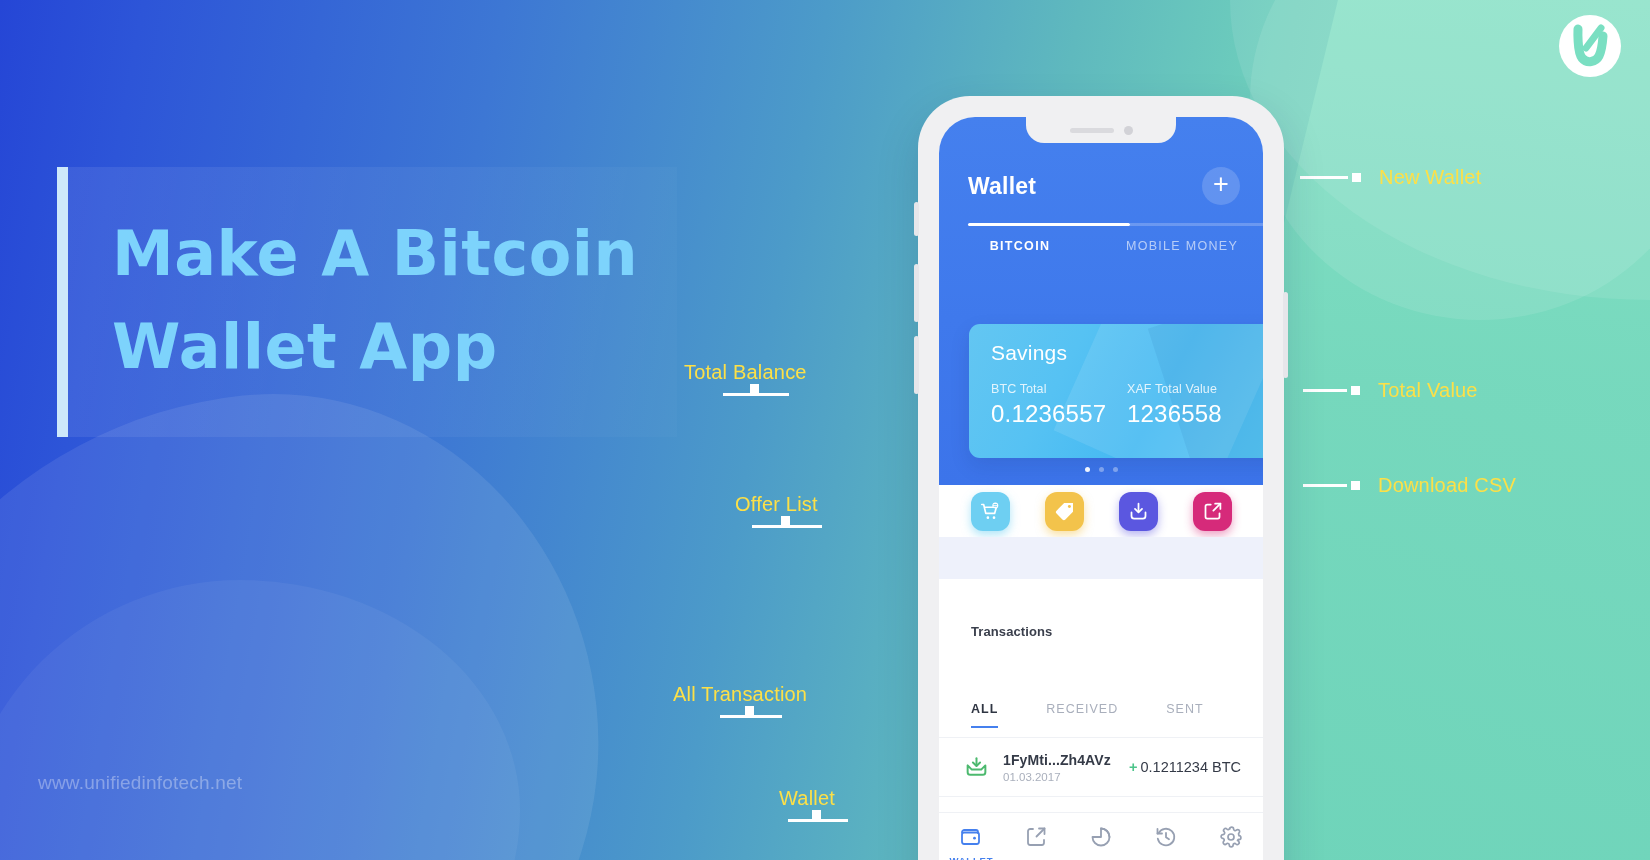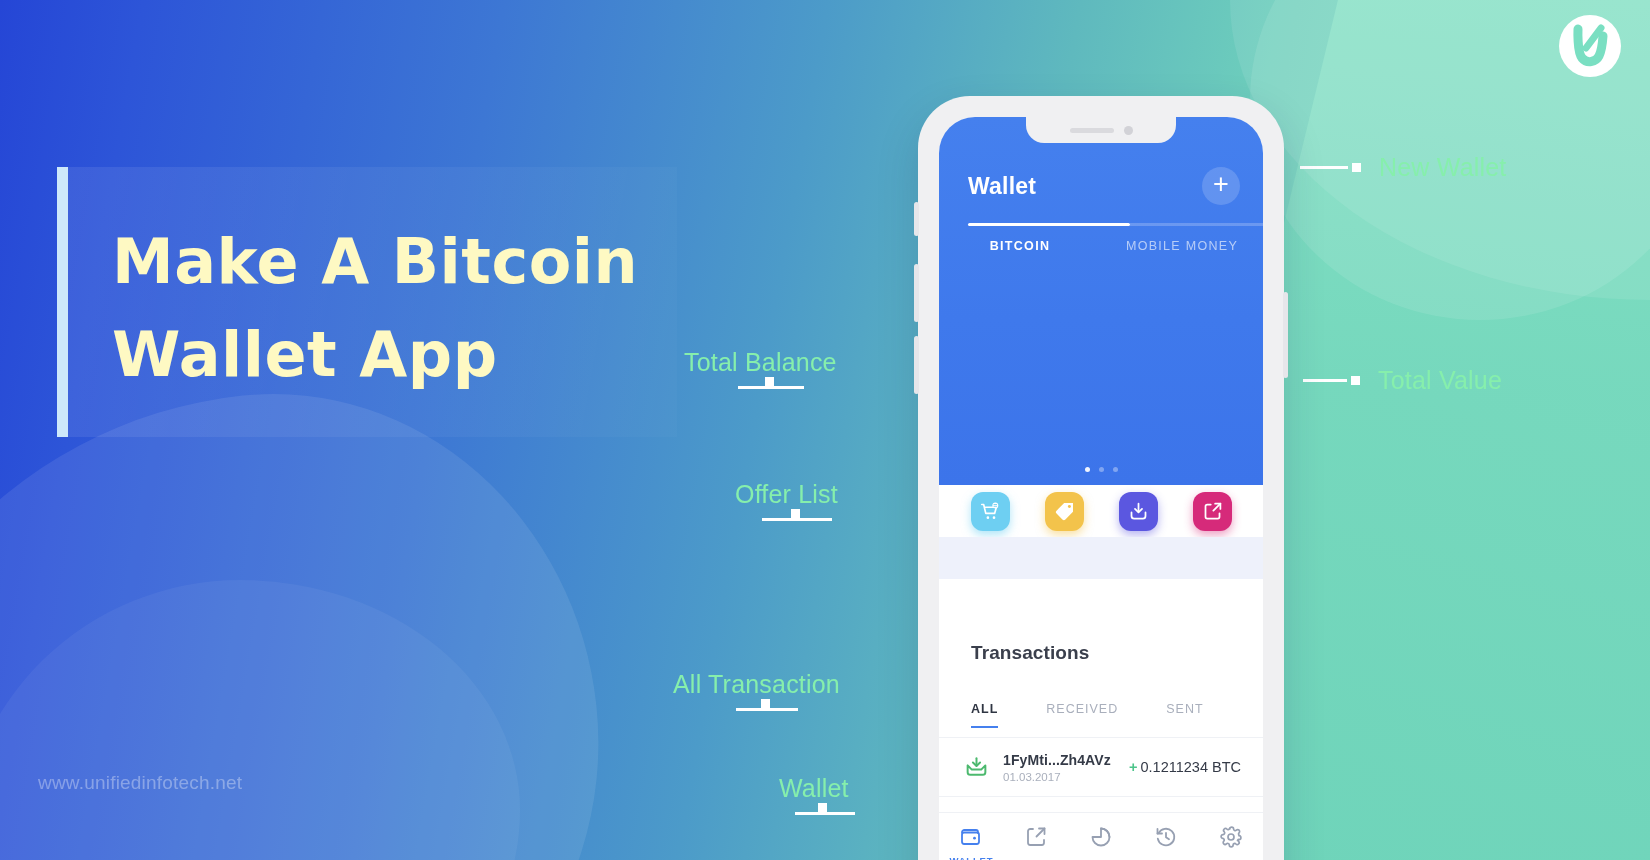--- a/index.html
+++ b/index.html
@@ -76,46 +76,47 @@
     position:absolute; left:10px; top:0;
     width:610px; height:270px;
     background:linear-gradient(100deg, rgba(255,255,255,.085), rgba(255,255,255,.02));
   }
   .headline-bar {
     position:absolute; left:0; top:0;
     width:11px; height:270px;
     background:#CDE8FA;
   }
   .headline {
-    position:absolute; left:55px; top:48px;
+    position:absolute; left:55px; top:40px;
     width:600px;
     font-family:"DejaVu Sans", sans-serif;
     font-weight:700;
     font-size:62px;
     line-height:93px;
     letter-spacing:.5px;
-    color:#fef9c3;
+    color:#7dd3fc;
     white-space:pre-line;
   }
 
   .watermark {
     position:absolute; left:38px; top:772px;
     font-size:19px;
     color:rgba(255,255,255,.34);
     letter-spacing:.2px;
   }
 
   
   .anno {
     position:absolute;
     display:flex; align-items:center;
-    color:#86efac;
-    font-size:25px;
+    color:#fde047;
+    font-size:20px;
     letter-spacing:.2px;
     white-space:nowrap;
+    margin-top:13px;
   }
   .anno .lbl { font-weight:400; }
   .anno .sq {
     width:9px; height:9px; background:#FFFFFF; flex:0 0 auto;
   }
   .anno .ln { height:3px; background:#FFFFFF; flex:0 0 auto; }
 
   .anno.left { flex-direction:column; }
   .anno.left .lbl { margin-right:18px; }
   .anno.left .ln { margin-left:4px; }
@@ -278,21 +279,21 @@
     background:#EEF1FB;
   }
 
   
   .tx-panel {
     position:absolute; left:0; top:462px; width:100%; bottom:0;
     background:#FFFFFF;
   }
   .tx-head {
     position:absolute; left:32px; top:45px;
-    font-size:19px; font-weight:700; color:#3A3F4C; letter-spacing:.1px;margin-top:18px;
+    font-size:13px; font-weight:700; color:#3A3F4C; letter-spacing:.1px;
   }
   .tx-tabs {
     position:absolute; left:32px; top:123px;
     display:flex; gap:48px;
   }
   .tx-tabs .t {
     font-size:12.5px; letter-spacing:1px; font-weight:700; cursor:pointer;
     padding-bottom:10px;
   }
   .tx-tabs .t.active { color:#2F3542; border-bottom:2.5px solid #4580EE; }
@@ -379,20 +380,25 @@
   <div class="anno right" id="anno-new-wallet">
     <span class="ln"></span>
     <span class="sq"></span>
     <span class="lbl">New Wallet</span>
   </div>
   <div class="anno right" id="anno-total-value">
     <span class="ln"></span>
     <span class="sq"></span>
     <span class="lbl">Total Value</span>
   </div>
+  <div class="anno right" id="anno-download-csv">
+    <span class="ln"></span>
+    <span class="sq"></span>
+    <span class="lbl">Download CSV</span>
+  </div>
 
   <div class="phone">
     <div class="btn-side btn-mute"></div>
     <div class="btn-side btn-vol-up"></div>
     <div class="btn-side btn-vol-dn"></div>
     <div class="btn-side btn-power"></div>
 
     <div class="screen">
 
       <div class="notch">
@@ -407,20 +413,33 @@
         </div>
 
         <div class="tab-rule"></div>
         <div class="tab-rule-dim"></div>
 
         <div class="tabs-top">
           <div class="tab active">BITCOIN</div>
           <div class="tab idle">MOBILE MONEY</div>
         </div>
 
+        <div class="sav-card">
+          <div class="shine1"></div>
+          <div class="shine2"></div>
+          <div class="sav-title">Savings</div>
+          <div class="sav-col a">
+            <div class="sav-lab">BTC Total</div>
+            <div class="sav-val">0.1236557</div>
+          </div>
+          <div class="sav-col b">
+            <div class="sav-lab">XAF Total Value</div>
+            <div class="sav-val">1236558</div>
+          </div>
+        </div>
 
         <div class="dots">
           <i class="on"></i>
           <i></i>
           <i></i>
         </div>
       </div>
 
       <div class="offers">
         <div class="offer-ic cart">

